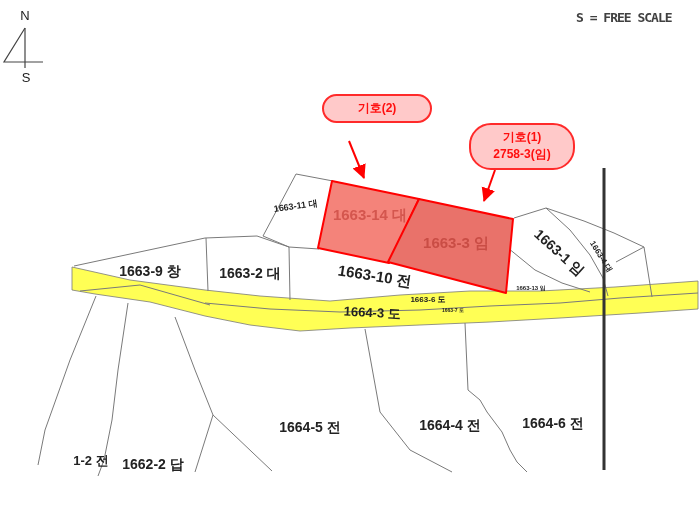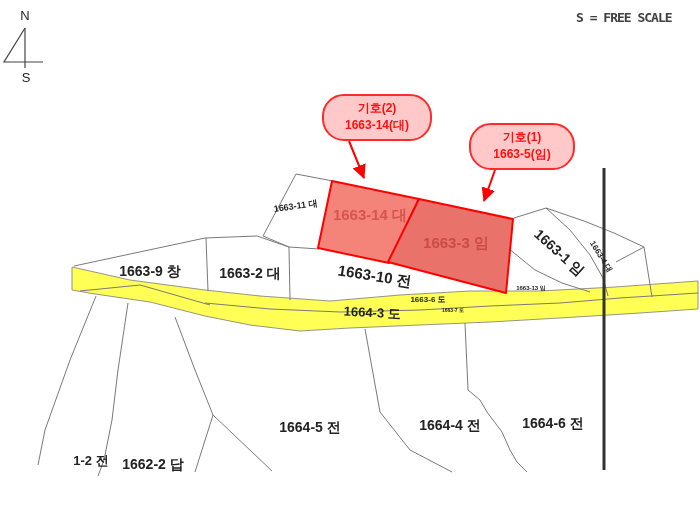--- a/index.html
+++ b/index.html
@@ -92,20 +92,19 @@
     <text class="map" font-size="14" text-anchor="middle" x="553" y="428">1664-6 전</text>
     <text class="map" font-size="13" text-anchor="middle" x="91" y="465">1-2 전</text>
     <text class="map" font-size="14" text-anchor="middle" x="153" y="469">1662-2 답</text>
 
     <text class="hl-lab-l" font-size="15" text-anchor="middle" x="370" y="220">1663-14 대</text>
     <text class="hl-lab-r" font-size="15" text-anchor="middle" x="456" y="248">1663-3 임</text>
   </svg>
 
   <div class="callout" style="left:322px;top:94px;width:110px;">
     <span class="c-line">기호(2)</span>
-    <span class="c-line">1663-14(대)</span>
   </div>
   <div class="callout" style="left:469px;top:123px;width:106px;">
     <span class="c-line">기호(1)</span>
-    <span class="c-line">1663-5(임)</span>
+    <span class="c-line">2758-3(임)</span>
   </div>
 
 </div>
 
 </body></html>

